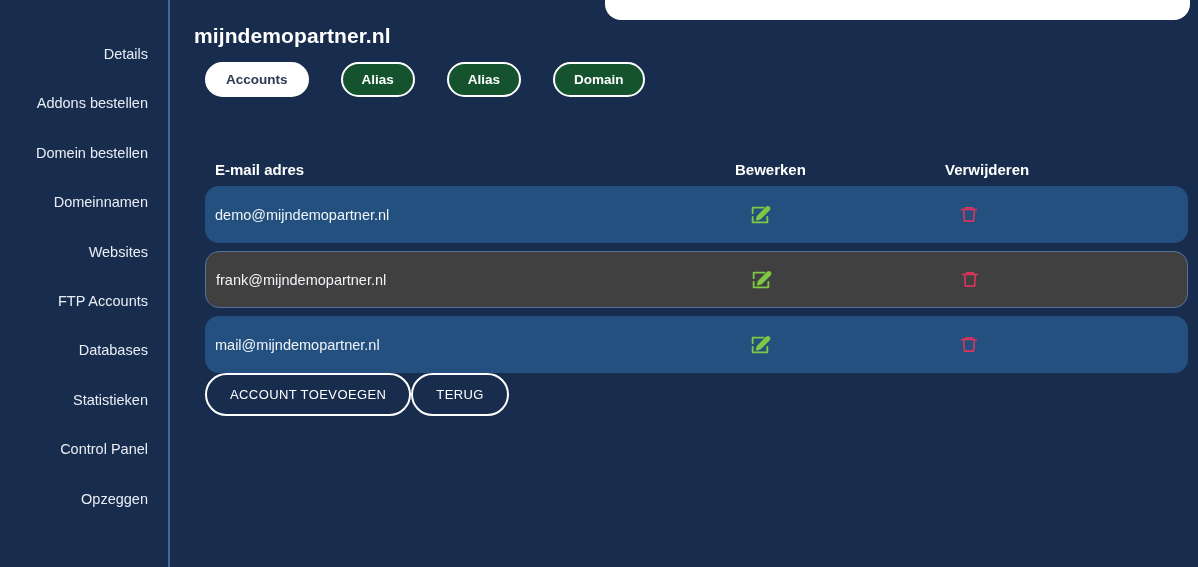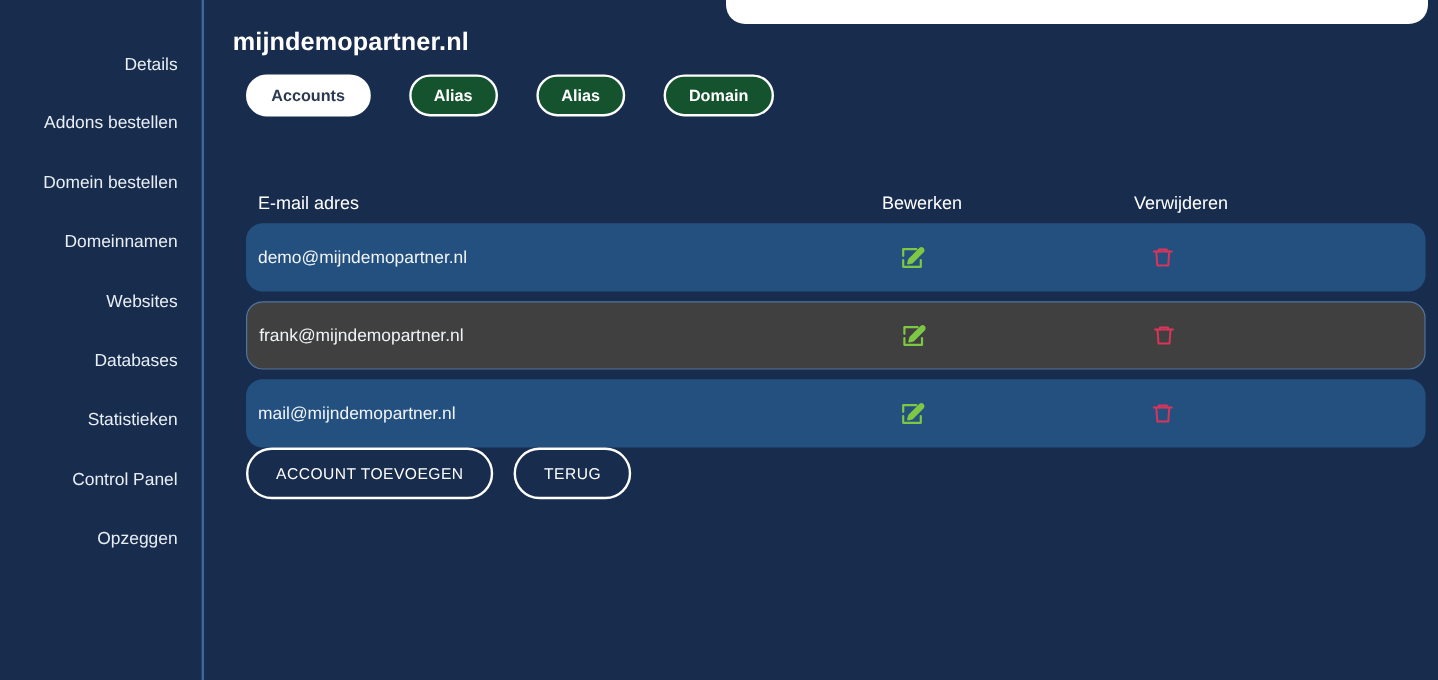--- a/index.html
+++ b/index.html
@@ -134,21 +134,21 @@
     top: 152px;
     width: 983px;
   }
 
   .table-head {
     display: flex;
     align-items: center;
     height: 34px;
     padding-left: 10px;
     font-size: 15px;
-    font-weight: normal;
+    font-weight: bold;
     color: #ffffff;
   }
 
   .col-email   { width: 520px; }
   .col-edit    { width: 210px; }
   .col-delete  { width: 240px; }
 
   .table-row {
     display: flex;
     align-items: center;
@@ -183,21 +183,20 @@
     display: inline-block;
     cursor: pointer;
   }
 
   
   .actions {
     position: absolute;
     left: 11px;
     top: 373px;
     display: flex;
-    gap: 17px;
   }
 
   .btn-outline {
     height: 43px;
     padding: 0 23px;
     border-radius: 22px;
     border: 2px solid #ffffff;
     background: transparent;
     color: #ffffff;
     font-size: 13px;
@@ -224,20 +223,23 @@
   <div class="sidebar-item">
     <span>Domein bestellen</span>
   </div>
   <div class="sidebar-item">
     <span>Domeinnamen</span>
   </div>
   <div class="sidebar-item">
     <span>Websites</span>
   </div>
   <div class="sidebar-item">
+    <span>FTP Accounts</span>
+  </div>
+  <div class="sidebar-item">
     <span>Databases</span>
   </div>
   <div class="sidebar-item">
     <span>Statistieken</span>
   </div>
   <div class="sidebar-item">
     <span>Control Panel</span>
   </div>
   <div class="sidebar-item">
     <span>Opzeggen</span>

